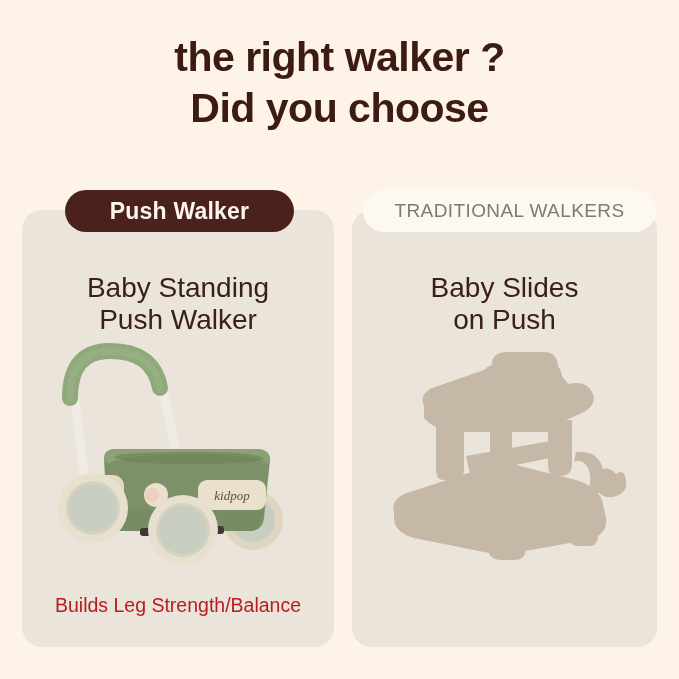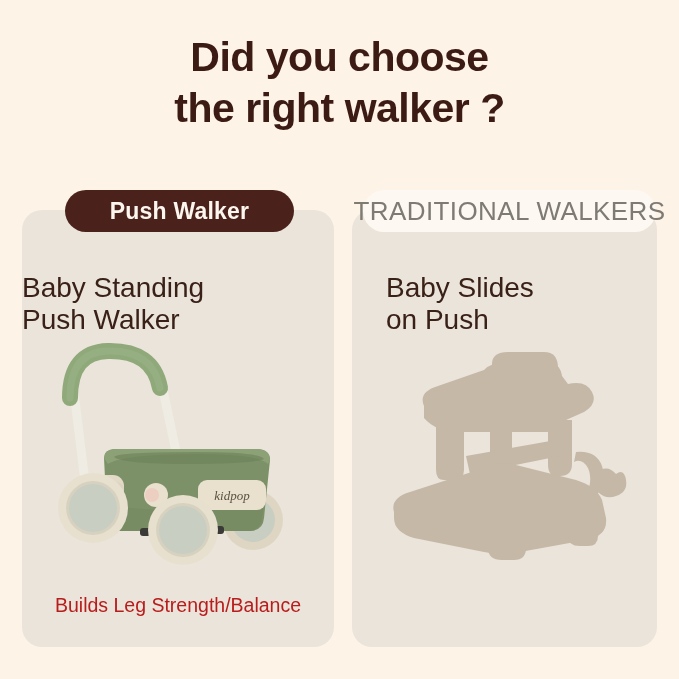--- a/index.html
+++ b/index.html
@@ -55,21 +55,20 @@
     border-radius: 20px;
     box-sizing: border-box;
   }
   .card-left {
     left: 0;
     width: 312px;
   }
   .card-right {
     left: 330px;
     width: 305px;
-    padding-left: 34px;
   }
 
   
   .badge {
     position: absolute;
     box-sizing: border-box;
     display: flex;
     align-items: center;
     justify-content: center;
     white-space: nowrap;
@@ -88,30 +87,30 @@
     letter-spacing: 0.2px;
   }
   .badge-trad {
     top: 190px;
     left: 363px;
     width: 293px;
     height: 42px;
     background: #fdf8f1;
     border-radius: 21px;
     color: #7e7a74;
-    font-size: 26px;
+    font-size: 19px;
     font-weight: normal;
     letter-spacing: 0.4px;
   }
 
   
   .card-heading {
     position: absolute;
     width: 100%;
-    text-align: left;
+    text-align: center;
     color: #3a2118;
     font-size: 28px;
     line-height: 32px;
     top: 62px;
   }
   .card-heading .line { display: block; white-space: pre; }
 
   
   .card-caption {
     position: absolute;
@@ -136,22 +135,22 @@
     display: block;
     margin: 0 auto;
   }
 </style>
 </head>
 <body>
 
 <div id="page">
 
   <div class="headline">
+    <span class="line">the right walker ?</span>
     <span class="line">Did you choose</span>
-    <span class="line">the right walker ?</span>
   </div>
 
   <div class="cards">
 
     <div class="card card-left">
       <div class="card-heading">
         <span class="line">Baby Standing</span>
         <span class="line">Push Walker</span>
       </div>
 

